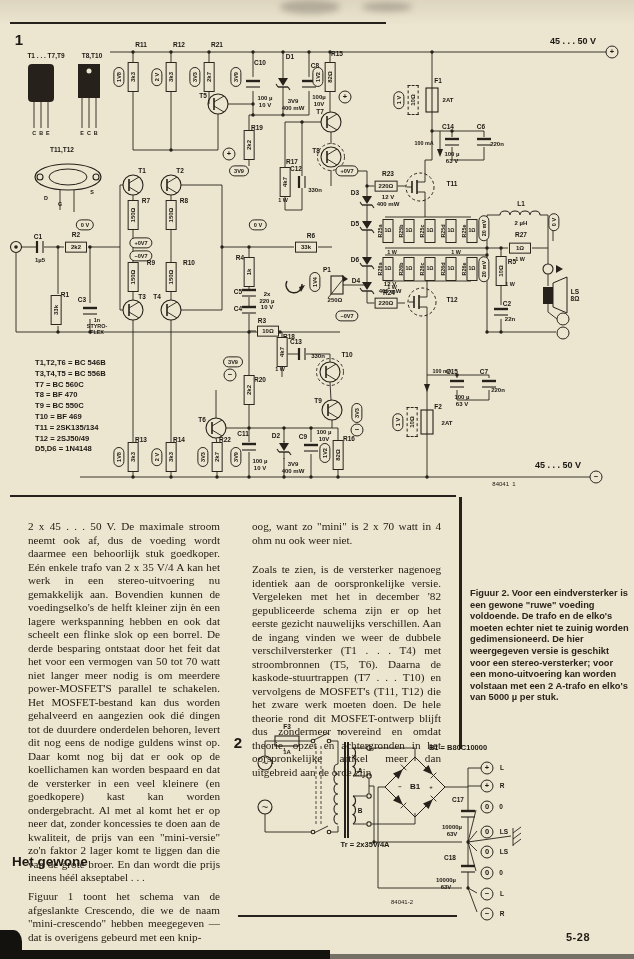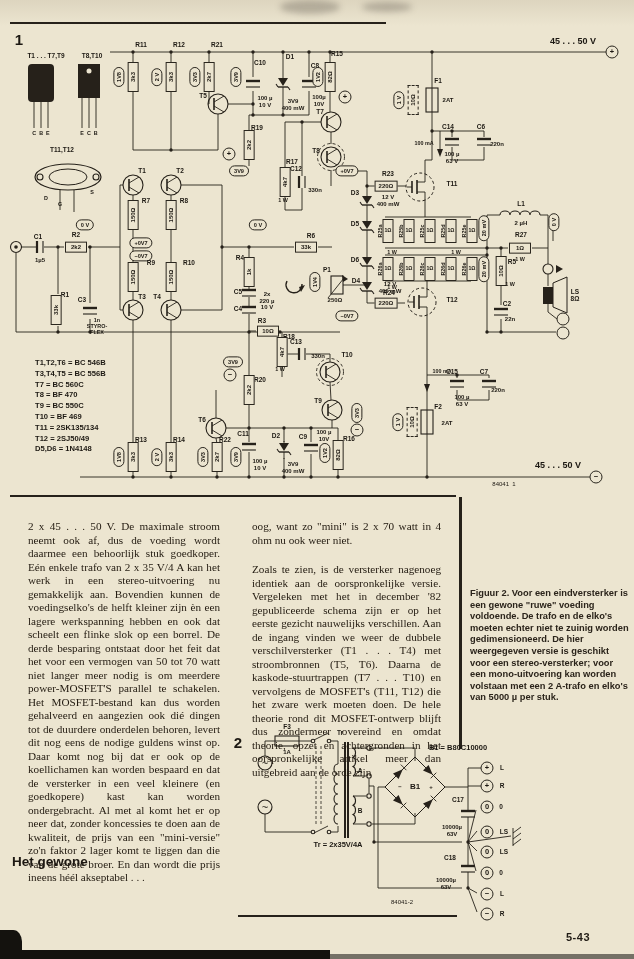--- a/index.html
+++ b/index.html
@@ -671,21 +671,21 @@
     </div>
   <div class="layer">
       <div class="sl mk" style="left: 238px; top: 743px;">2</div>
       <div class="sl" style="left: 287px; top: 727px;">F3</div>
       <div class="sl v" style="left: 287px; top: 752px;">1A</div>
       <div class="sl ac" style="left: 265px; top: 763px;">~</div>
       <div class="sl ac" style="left: 265px; top: 807px;">~</div>
       <div class="sl" style="left: 340px; top: 733px;">Tr</div>
       <div class="sl" style="left: 360px; top: 771px;">A</div>
       <div class="sl" style="left: 360px; top: 811px;">B</div>
-      <div class="sl" style="left: 338px; top: 845px; font-size: 7.5px;">Tr = 2x35V/4A</div>
+      <div class="sl" style="left: 365px; top: 845px; font-size: 7.5px;">Tr = 2x35V/4A</div>
       <div class="sl" style="left: 458px; top: 748px; font-size: 7.5px;">B1 = B80C10000</div>
       <div class="sl" style="left: 415px; top: 787px; font-size: 8px;">B1</div>
       <div class="sl v" style="left: 400px; top: 787px;">−</div>
       <div class="sl v" style="left: 431px; top: 787px;">+</div>
       <div class="sl" style="left: 458px; top: 800px;">C17</div>
       <div class="sl v" style="left: 452px; top: 831px;">10000µ
 63V</div>
       <div class="sl" style="left: 450px; top: 858px;">C18</div>
       <div class="sl v" style="left: 446px; top: 884px;">10000µ
 63V</div>
@@ -720,27 +720,30 @@
 
   <div class="rule" style="left:10px;top:22px;width:376px;height:1.8px;"></div>
   <div class="rule" style="left:10px;top:495px;width:446px;height:1.8px;"></div>
   <div class="rule" style="left:238px;top:915px;width:219px;height:1.5px;"></div>
   <div class="capbar" style="left:459px;top:497px;height:252px;"></div>
 
   <div class="bodycol" style="left:12px;top:504px;">
     <p>2 x 45 . . . 50 V. De maximale stroom neemt ook af, dus de voeding wordt daarmee een behoorlijk stuk goedkoper. Eén enkele trafo van 2 x 35 V/4 A kan het werk in een stereo-uitvoering nu gemakkelijk aan. Bovendien kunnen de voedingselko's de helft kleiner zijn èn een lagere werkspanning hebben en ook dat scheelt een flinke slok op een borrel. De derde besparing ontstaat door het feit dat het voor een vermogen van 50 tot 70 watt niet langer meer nodig is om meerdere power-MOSFET'S parallel te schakelen. Het MOSFET-bestand kan dus worden gehalveerd en aangezien ook dié dingen tot de duurdere onderdelen behoren, levert dit nog eens de nodige guldens winst op. Daar komt nog bij dat er ook op de koellichamen kan worden bespaard en dat de versterker in een veel kleinere (en goedkopere) kast kan worden ondergebracht. Al met al komt het er op neer dat, zonder koncessies te doen aan de kwaliteit, de prijs van een "mini-versie" zo'n faktor 2 lager komt te liggen dan die van de grote broer. En dan wordt die prijs ineens héél akseptabel . . .</p>
   </div>
   <div class="heading" style="left:12px;top:854px;">Het gewone</div>
+  <div class="bodycol" style="left:12px;top:874px;">
+    <p>Figuur 1 toont het schema van de afgeslankte Crescendo, die we de naam "mini-crescendo" hebben meegegeven — dat is overigens gebeurd met een knip-</p>
+  </div>
   <div class="bodycol" style="left:236px;top:504px;width:221px;">
     <p>oog, want zo "mini" is 2 x 70 watt in 4 ohm nu ook weer niet.</p>
     <p>Zoals te zien, is de versterker nagenoeg identiek aan de oorspronkelijke versie. Vergeleken met het in december '82 gepubliceerde schema zijn er op het eerste gezicht nauwelijks verschillen. Aan de ingang vinden we weer de dubbele verschilversterker (T1 . . . T4) met stroombronnen (T5, T6). Daarna de kaskode-stuurtrappen (T7 . . . T10) en vervolgens de MOSFET's (T11, T12) die het zware werk moeten doen. De hele theorie rond dit MOSFET-ontwerp blijft dus zondermeer overeind en omdat theorie, opzet en achtergronden in het oorspronkelijke artikel meer dan uitgebreid aan de orde zijn</p>
   </div>
 
   <div class="caption" style="left:470px;top:588px;">Figuur 2. Voor een eindversterker is een gewone "ruwe" voeding voldoende. De trafo en de elko's moeten echter niet te zuinig worden gedimensioneerd. De hier weergegeven versie is geschikt voor een stereo-versterker; voor een mono-uitvoering kan worden volstaan met een 2 A-trafo en elko's van 5000 µ per stuk.</div>
 
-  <div class="pagenum" style="left:566px;top:931px;">5-43</div>
+  <div class="pagenum" style="left:566px;top:931px;">5-28</div>
 
   <div class="artifact" style="left:0;top:930px;width:22px;height:29px;border-radius:0 40% 0 0;"></div>
   <div class="artifact" style="left:0;top:950px;width:330px;height:9px;"></div>
   <div class="artifact" style="left:330px;top:954px;width:304px;height:5px;opacity:.55;"></div>
   <div class="smudge" style="left:280px;top:0;width:60px;height:14px;"></div>
   <div class="smudge" style="left:362px;top:2px;width:50px;height:10px;"></div>
 </div>
 
 </body></html>

